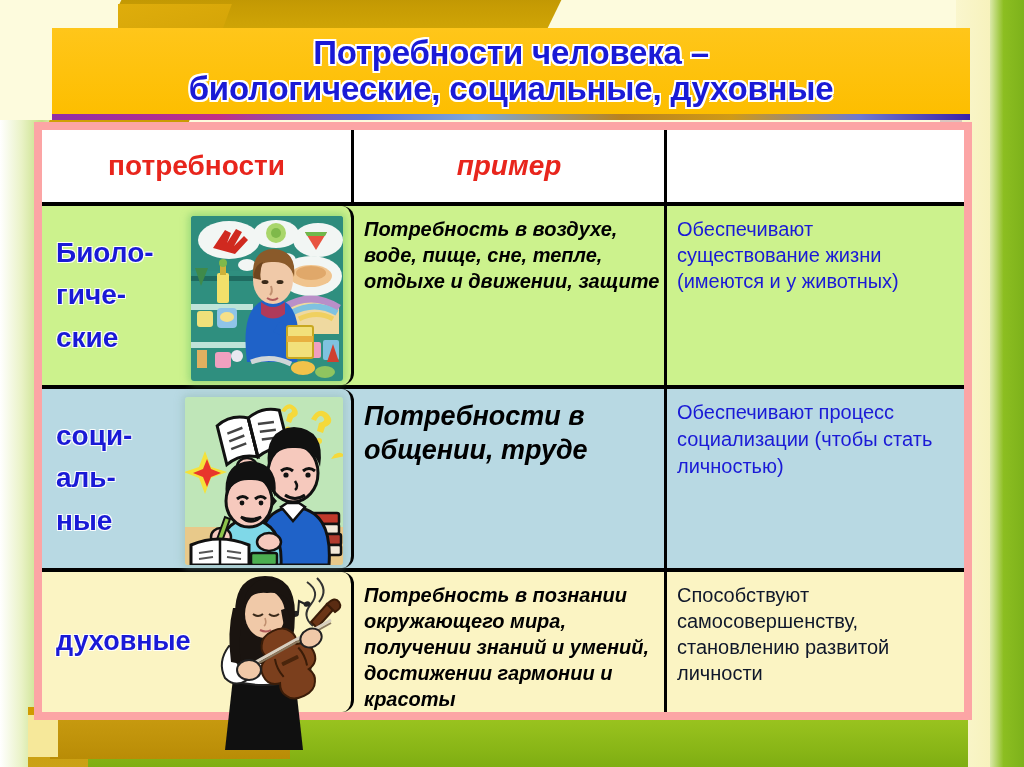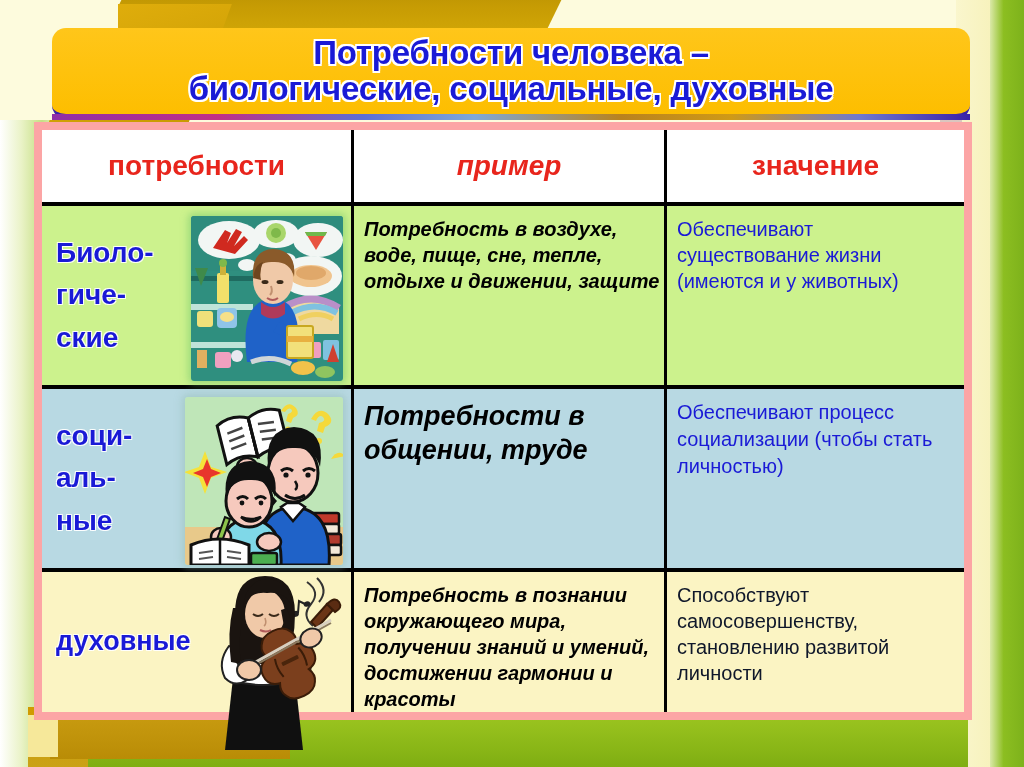--- a/index.html
+++ b/index.html
@@ -34,21 +34,21 @@
      transform:skewX(-26deg);transform-origin:left bottom;}
   .corner-ribbon2{position:absolute;left:70px;top:4px;width:140px;height:120px;
      background:linear-gradient(160deg,#e0ae0c 0%,#c89a02 100%);
      transform:skewX(-20deg);}
   .corner-white{position:absolute;left:0;top:0;width:118px;height:120px;background:#fdfbdd;}
 
   
   .title-banner{position:absolute;left:52px;top:28px;width:918px;height:86px;
      background:linear-gradient(180deg,#ffc61a 0%,#fdbe00 100%);
      border-bottom:5px solid #3a21a8;
-     display:flex;flex-direction:column;align-items:center;justify-content:center;border-radius:14px;}
+     display:flex;flex-direction:column;align-items:center;justify-content:center;}
   .title-line{font-size:33px;font-weight:bold;color:#1a1ad6;line-height:1.08;
      text-align:center;letter-spacing:-.2px;
      text-shadow:-1.6px -1.6px 0 #fff,1.6px -1.6px 0 #fff,-1.6px 1.6px 0 #fff,1.6px 1.6px 0 #fff,
                  0 -1.6px 0 #fff,0 1.6px 0 #fff,-1.6px 0 0 #fff,1.6px 0 0 #fff;}
   .title-underline{position:absolute;left:52px;top:114px;width:918px;height:6px;
      background:linear-gradient(90deg,#8f2ea8 0%,#c12f86 18%,#5c6fd6 34%,#7fa8d8 46%,#b9821f 62%,#cf9a17 74%,#6f79cf 88%,#3a21a8 100%);}
 
   
   .table{position:absolute;left:34px;top:122px;width:938px;height:598px;
      border:8px solid #fca5a5;background:#fff;box-sizing:border-box;
@@ -62,21 +62,21 @@
 
   .head-row{height:72px;background:#fff;}
   .head-row .cell{display:flex;align-items:center;justify-content:center;}
   .head-text{font-size:28px;font-weight:bold;color:#e8251c;
      text-shadow:-1px -1px 0 #fff,1px -1px 0 #fff,-1px 1px 0 #fff,1px 1px 0 #fff;}
 
   .r1{height:185px;background:#ccf28d;}
   .r2{height:184px;background:#b8d9e3;}
   .r3{flex:1;background:#fbf4c3;}
 
-  .label-cell{display:flex;align-items:center;padding-left:14px;}
+  .label-cell{display:flex;align-items:center;padding-left:14px;border-radius:12px;}
   .label-text{font-size:28px;font-weight:bold;color:#1a1ad6;line-height:1.52;
      text-shadow:-1px -1px 0 rgba(255,255,255,.85),1px -1px 0 rgba(255,255,255,.85),
                  -1px 1px 0 rgba(255,255,255,.85),1px 1px 0 rgba(255,255,255,.85);}
   .label-text.wide{font-size:27px;}
 
   .body-text{font-size:20px;font-weight:bold;color:#000000;line-height:1.30;
      padding:10px 3px 0 10px;}
   .body-text.big{font-size:27px;line-height:1.26;}
   .sig-text{font-size:20px;font-weight:normal;color:#1a1ad6;line-height:1.30;
      padding:10px 8px 0 10px;}
@@ -118,23 +118,20 @@
 
   <div class="table">
 
     <div class="row head-row">
       <div class="cell c1">
         <span class="head-text">потребности</span>
       </div>
       <div class="cell c2">
         <span class="head-text">пример</span>
       </div>
-      <div class="cell c3">
-        <span class="head-text">значение</span>
-      </div>
     </div>
 
     <div class="row r1">
       <div class="cell c1 label-cell">
         <div class="label-text">Биоло-<br>гиче-<br>ские</div>
         <div class="illus ill-shop">
           <svg viewBox="0 0 152 165" width="152" height="165" xmlns="http://www.w3.org/2000/svg">
             <rect width="152" height="165" fill="#2f8f7f"></rect>
             <rect x="0" y="0" width="152" height="55" fill="#2e8c7d"></rect>
 

